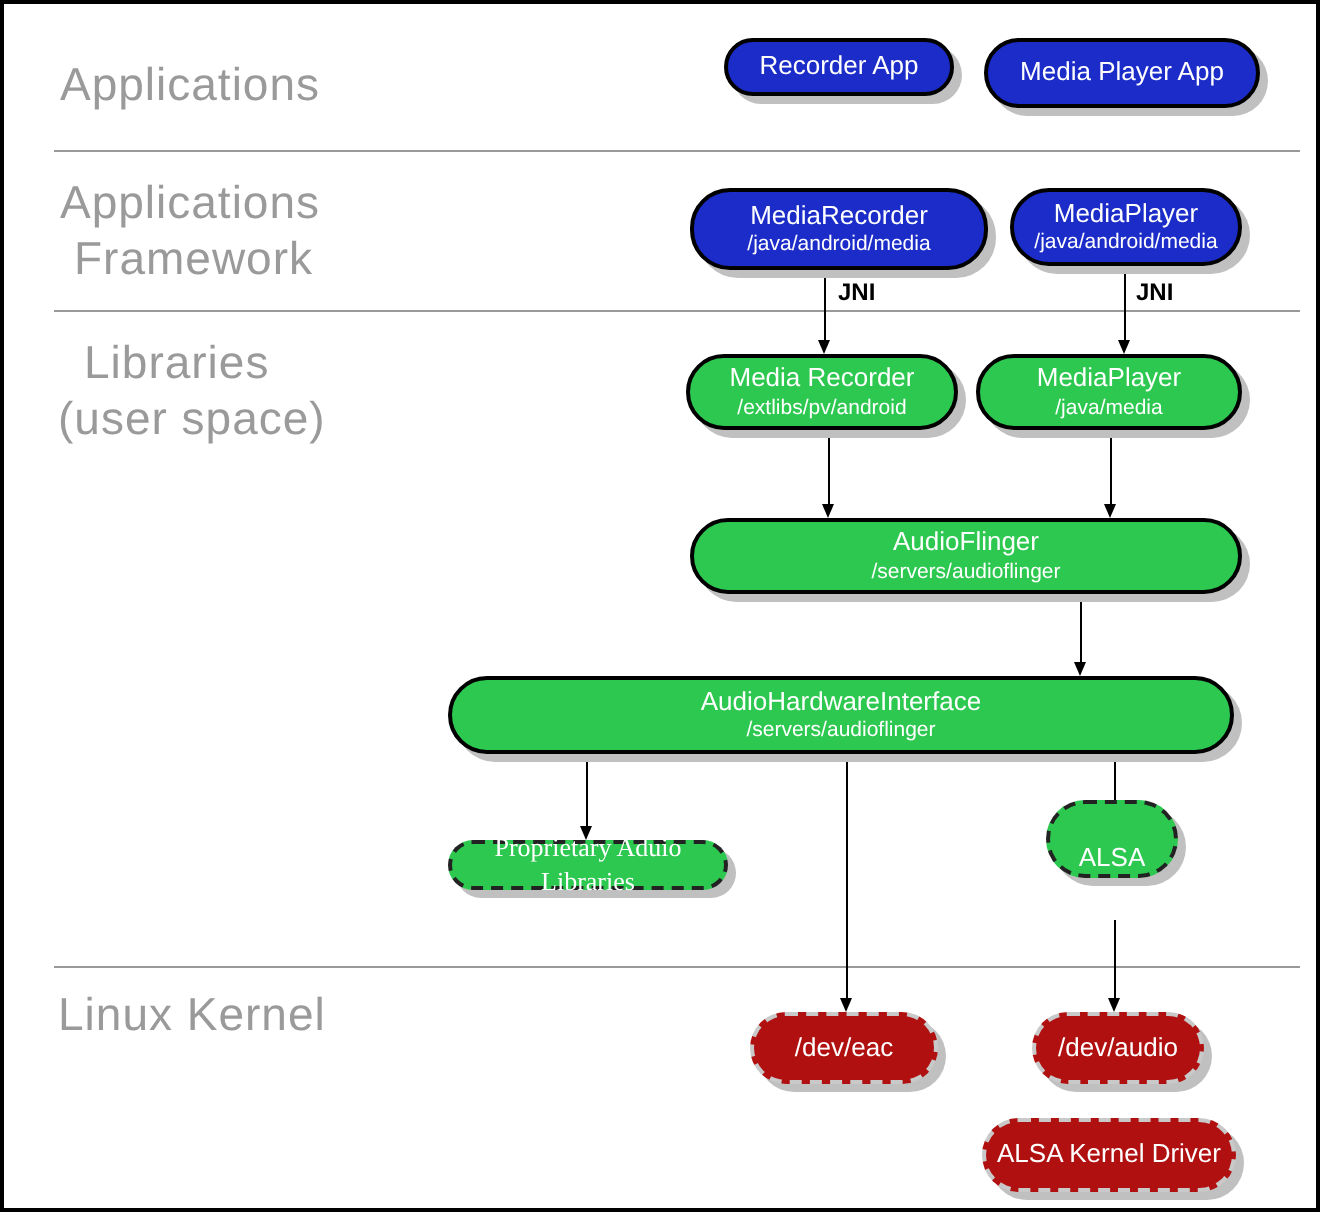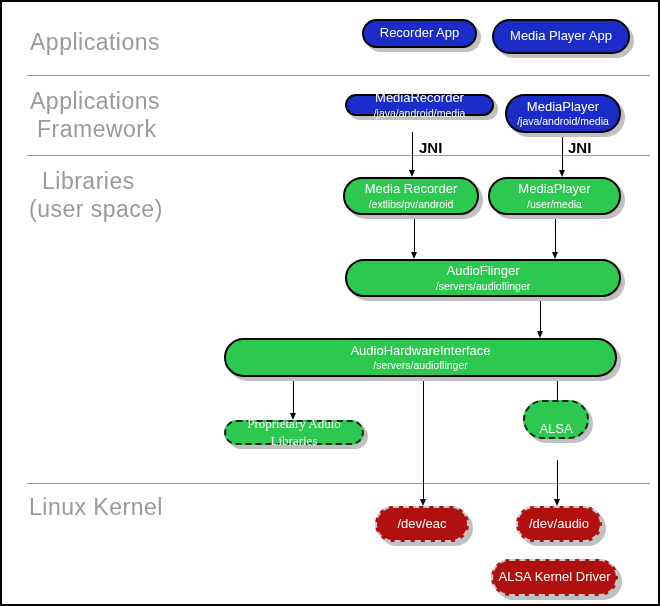--- a/index.html
+++ b/index.html
@@ -30,21 +30,21 @@
   .pill-title{font-size:13px;}
   .pill-sub{font-size:10.5px;}
   .pill-sub.same-size{font-size:13px;}
   .arrow{position:absolute; width:1px; background:#000;}
   .arrow::after{
     content:""; position:absolute; top:100%; left:-3px;
     width:0; height:0;
     border-left:3.5px solid transparent; border-right:3.5px solid transparent;
     border-top:7px solid #000;
   }
-  .jni-label{position:absolute; font-size:15px; font-weight:bold; color:#000;}
+  .jni-label{position:absolute; font-size:12px; font-weight:bold; color:#000;}
 </style>
 </head>
 <body>
 
 <div class="canvas">
 
   <div class="divider" style="top:73px;"></div>
   <div class="divider" style="top:153px;"></div>
   <div class="divider" style="top:481px;"></div>
 
@@ -68,36 +68,36 @@
   <div class="arrow" style="left:555px; top:375px; height:37px;"></div>
   <div class="arrow" style="left:555px; top:458px; height:39px;"></div>
 
   <div class="pill blue" style="left:360px; top:17px; width:115px; height:29px;">
     <div class="pill-title">Recorder App</div>
   </div>
   <div class="pill blue" style="left:490px; top:17px; width:138px; height:35px;">
     <div class="pill-title">Media Player App</div>
   </div>
 
-  <div class="pill blue" style="left:343px; top:92px; width:149px; height:22px;">
+  <div class="pill blue" style="left:343px; top:92px; width:149px; height:41px;">
     <div class="pill-title">MediaRecorder</div>
     <div class="pill-sub">/java/android/media</div>
   </div>
   <div class="pill blue" style="left:503px; top:92px; width:116px; height:39px;">
     <div class="pill-title">MediaPlayer</div>
     <div class="pill-sub">/java/android/media</div>
   </div>
 
   <div class="pill" style="left:341px; top:175px; width:136px; height:38px;">
     <div class="pill-title">Media Recorder</div>
     <div class="pill-sub">/extlibs/pv/android</div>
   </div>
   <div class="pill" style="left:486px; top:175px; width:133px; height:38px;">
     <div class="pill-title">MediaPlayer</div>
-    <div class="pill-sub">/user/media</div>
+    <div class="pill-sub">/java/media</div>
   </div>
 
   <div class="pill" style="left:343px; top:257px; width:276px; height:38px;">
     <div class="pill-title">AudioFlinger</div>
     <div class="pill-sub">/servers/audioflinger</div>
   </div>
 
   <div class="pill" style="left:222px; top:336px; width:393px; height:39px;">
     <div class="pill-title">AudioHardwareInterface</div>
     <div class="pill-sub">/servers/audioflinger</div>

